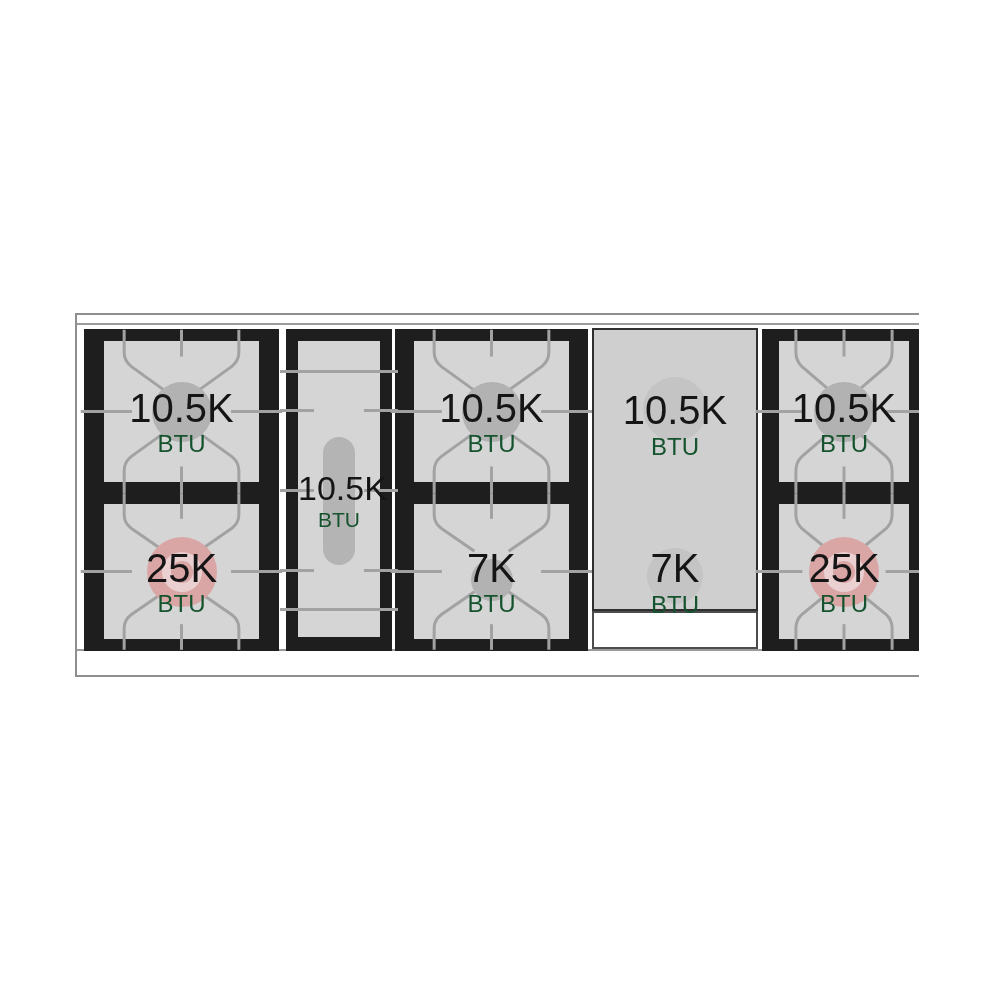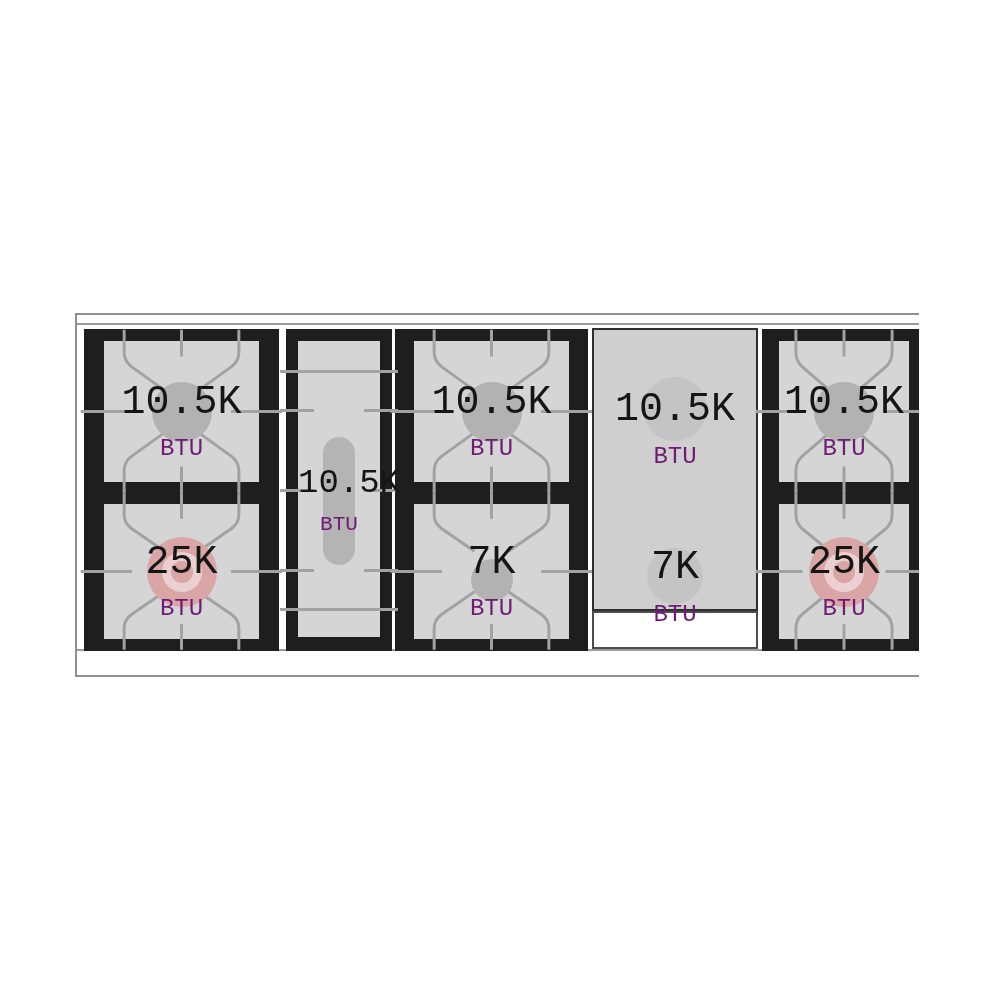--- a/index.html
+++ b/index.html
@@ -1,17 +1,17 @@
 <!DOCTYPE html>
 <html><head>
 <meta charset="utf-8">
 <style>
   html,body{margin:0;padding:0;background:#ffffff;}
   .stage{position:relative;width:919px;height:1000px;background:#ffffff;overflow:hidden;
-         font-family:Liberation Mono, monospace;}
+         font-family:Liberation Sans, sans-serif;}
 
   
   .range-frame{position:absolute;left:75px;top:313px;width:861px;height:364px;
                background:#ffffff;border:2px solid #8f8f8f;box-sizing:border-box;}
   .rail-line{position:absolute;left:0;right:0;height:2px;background:#9b9b9b;}
   .rail-line.top{top:8px;}
   .rail-line.bottom{top:334px;}
 
   
   .module{position:absolute;top:14px;height:322px;background:#1e1e1e;}
@@ -30,21 +30,21 @@
               width:40px;height:40px;border-radius:50%;background:#ead0d0;}
   .donut-core{position:absolute;left:50%;top:50%;transform:translate(-50%,-50%);
               width:22px;height:22px;border-radius:50%;background:#d9a5a5;}
   .faint-circle{position:absolute;left:50%;transform:translateX(-50%);
                 border-radius:50%;background:#c4c4c4;}
 
   
   .lbl{position:absolute;left:0;right:0;top:50%;transform:translateY(-50%) translateY(10px);
        text-align:center;z-index:3;}
   .lbl .big{font-size:40px;line-height:1.02;color:#151515;letter-spacing:0px;}
-  .lbl .unit{font-size:24px;line-height:1.05;color:#701a75;margin-top:13px;}
+  .lbl .unit{font-size:24px;line-height:1.05;color:#14532d;margin-top:3px;}
   .lbl.small .big{font-size:34px;}
   .lbl.small .unit{font-size:21px;}
 
   
   .capsule{position:absolute;left:50%;transform:translateX(-50%);top:96px;
            width:32px;height:128px;border-radius:16px;background:#b4b4b4;}
   .h-line{position:absolute;height:3px;background:#a2a2a2;z-index:2;}
 
   
   .panel{position:absolute;background:#cfcfcf;border:2px solid #2f2f2f;box-sizing:border-box;}

